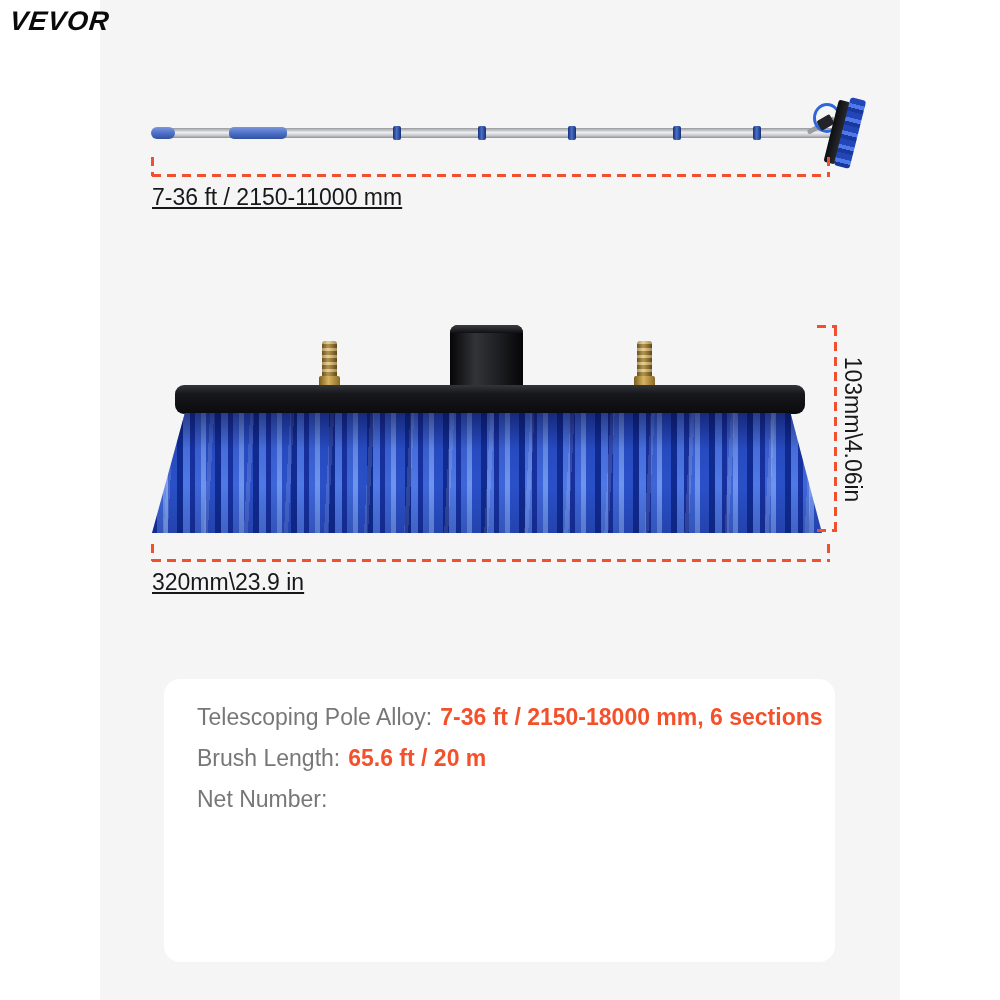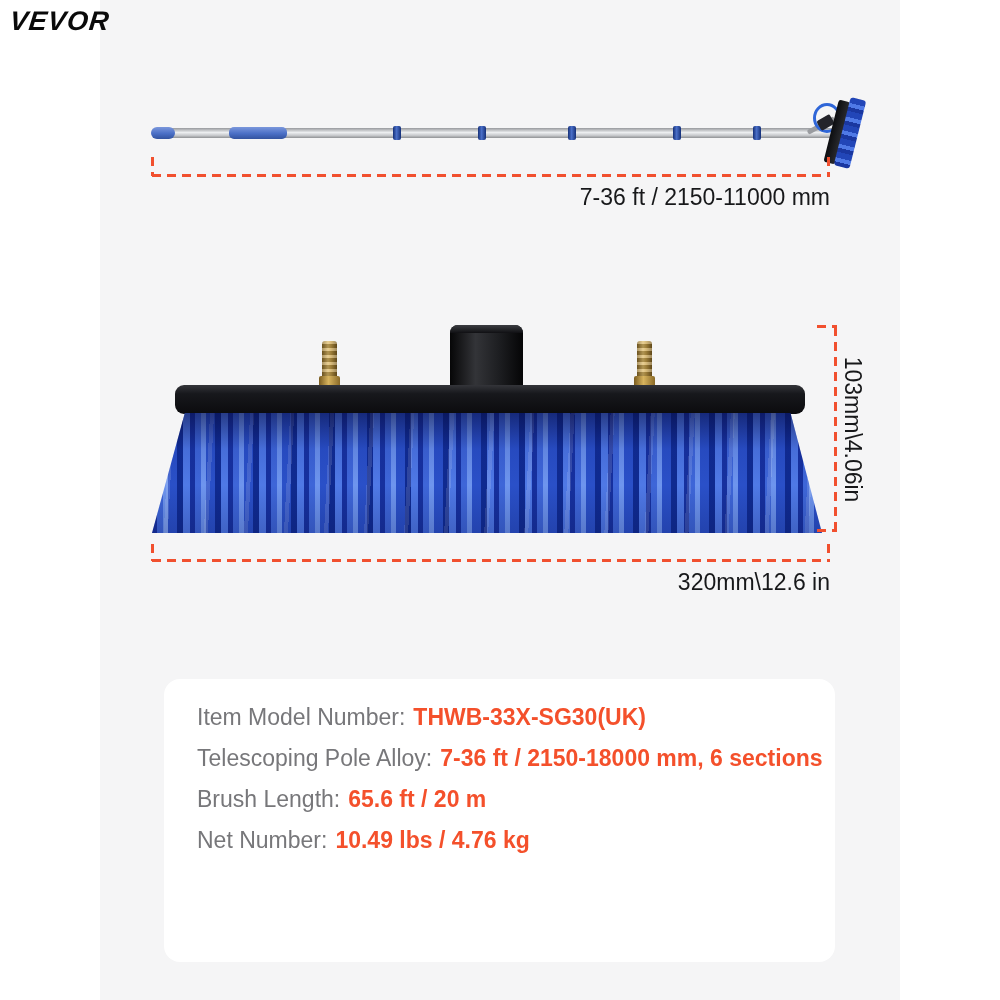--- a/index.html
+++ b/index.html
@@ -37,21 +37,21 @@
   .squeegee-back{left:831px;top:100px;width:12px;height:64px;border-radius:3px;
     background:linear-gradient(90deg,#0c0d10,#2b2c30);transform:rotate(14deg);}
   .squeegee-pad{left:842px;top:98px;width:16px;height:70px;border-radius:3px;
     background:repeating-linear-gradient(180deg,#2246b8 0 6px,#4f79e6 6px 10px,#1a37a0 10px 14px);
     transform:rotate(14deg);}
 
   
   .dash-h{height:3px;background:repeating-linear-gradient(90deg,#f1502f 0 9px,transparent 9px 15px);}
   .dash-v{width:3px;background:repeating-linear-gradient(180deg,#f1502f 0 9px,transparent 9px 15px);}
   .dim-label{color:#17181a;font-size:23px;}
-  .center{text-align:right;}
+  .center{text-align:left;text-decoration:underline;}
 
   .pole-dim-line{left:152px;top:174px;width:678px;}
   .pole-dim-tick-l{left:151px;top:157px;height:19px;}
   .pole-dim-tick-r{left:827px;top:157px;height:19px;}
   .pole-dim-label{left:152px;top:184px;width:678px;}
 
   
   .brush-bar{left:175px;top:385px;width:630px;height:29px;border-radius:9px;
     background:linear-gradient(180deg,#34353a 0%,#17181c 30%,#0b0b0e 100%);}
   .brush-socket{left:450px;top:325px;width:73px;height:62px;border-radius:8px 8px 0 0;
@@ -129,33 +129,28 @@
   <div class="abs bristles"></div>
 
   <div class="abs dash-v head-v-line"></div>
   <div class="abs dash-h head-v-tick-t"></div>
   <div class="abs dash-h head-v-tick-b"></div>
   <div class="abs dim-label head-v-label">103mm\4.06in</div>
 
   <div class="abs dash-h head-h-line"></div>
   <div class="abs dash-v head-h-tick-l"></div>
   <div class="abs dash-v head-h-tick-r"></div>
-  <div class="abs dim-label center head-h-label">320mm\12.6 in</div>
+  <div class="abs dim-label center head-h-label">320mm\23.9 in</div>
 </div>
 
 <div class="abs spec-card">
-  <div class="spec-row">
-    <span class="spec-label">Item Model Number:</span>
-    <span class="spec-value">THWB-33X-SG30(UK)</span>
-  </div>
   <div class="spec-row">
     <span class="spec-label">Telescoping Pole Alloy:</span>
     <span class="spec-value">7-36 ft / 2150-18000 mm, 6 sections</span>
   </div>
   <div class="spec-row">
     <span class="spec-label">Brush Length:</span>
     <span class="spec-value">65.6 ft / 20 m</span>
   </div>
   <div class="spec-row">
     <span class="spec-label">Net Number:</span>
-    <span class="spec-value">10.49 lbs / 4.76 kg</span>
   </div>
 </div>
 
 </body></html>

